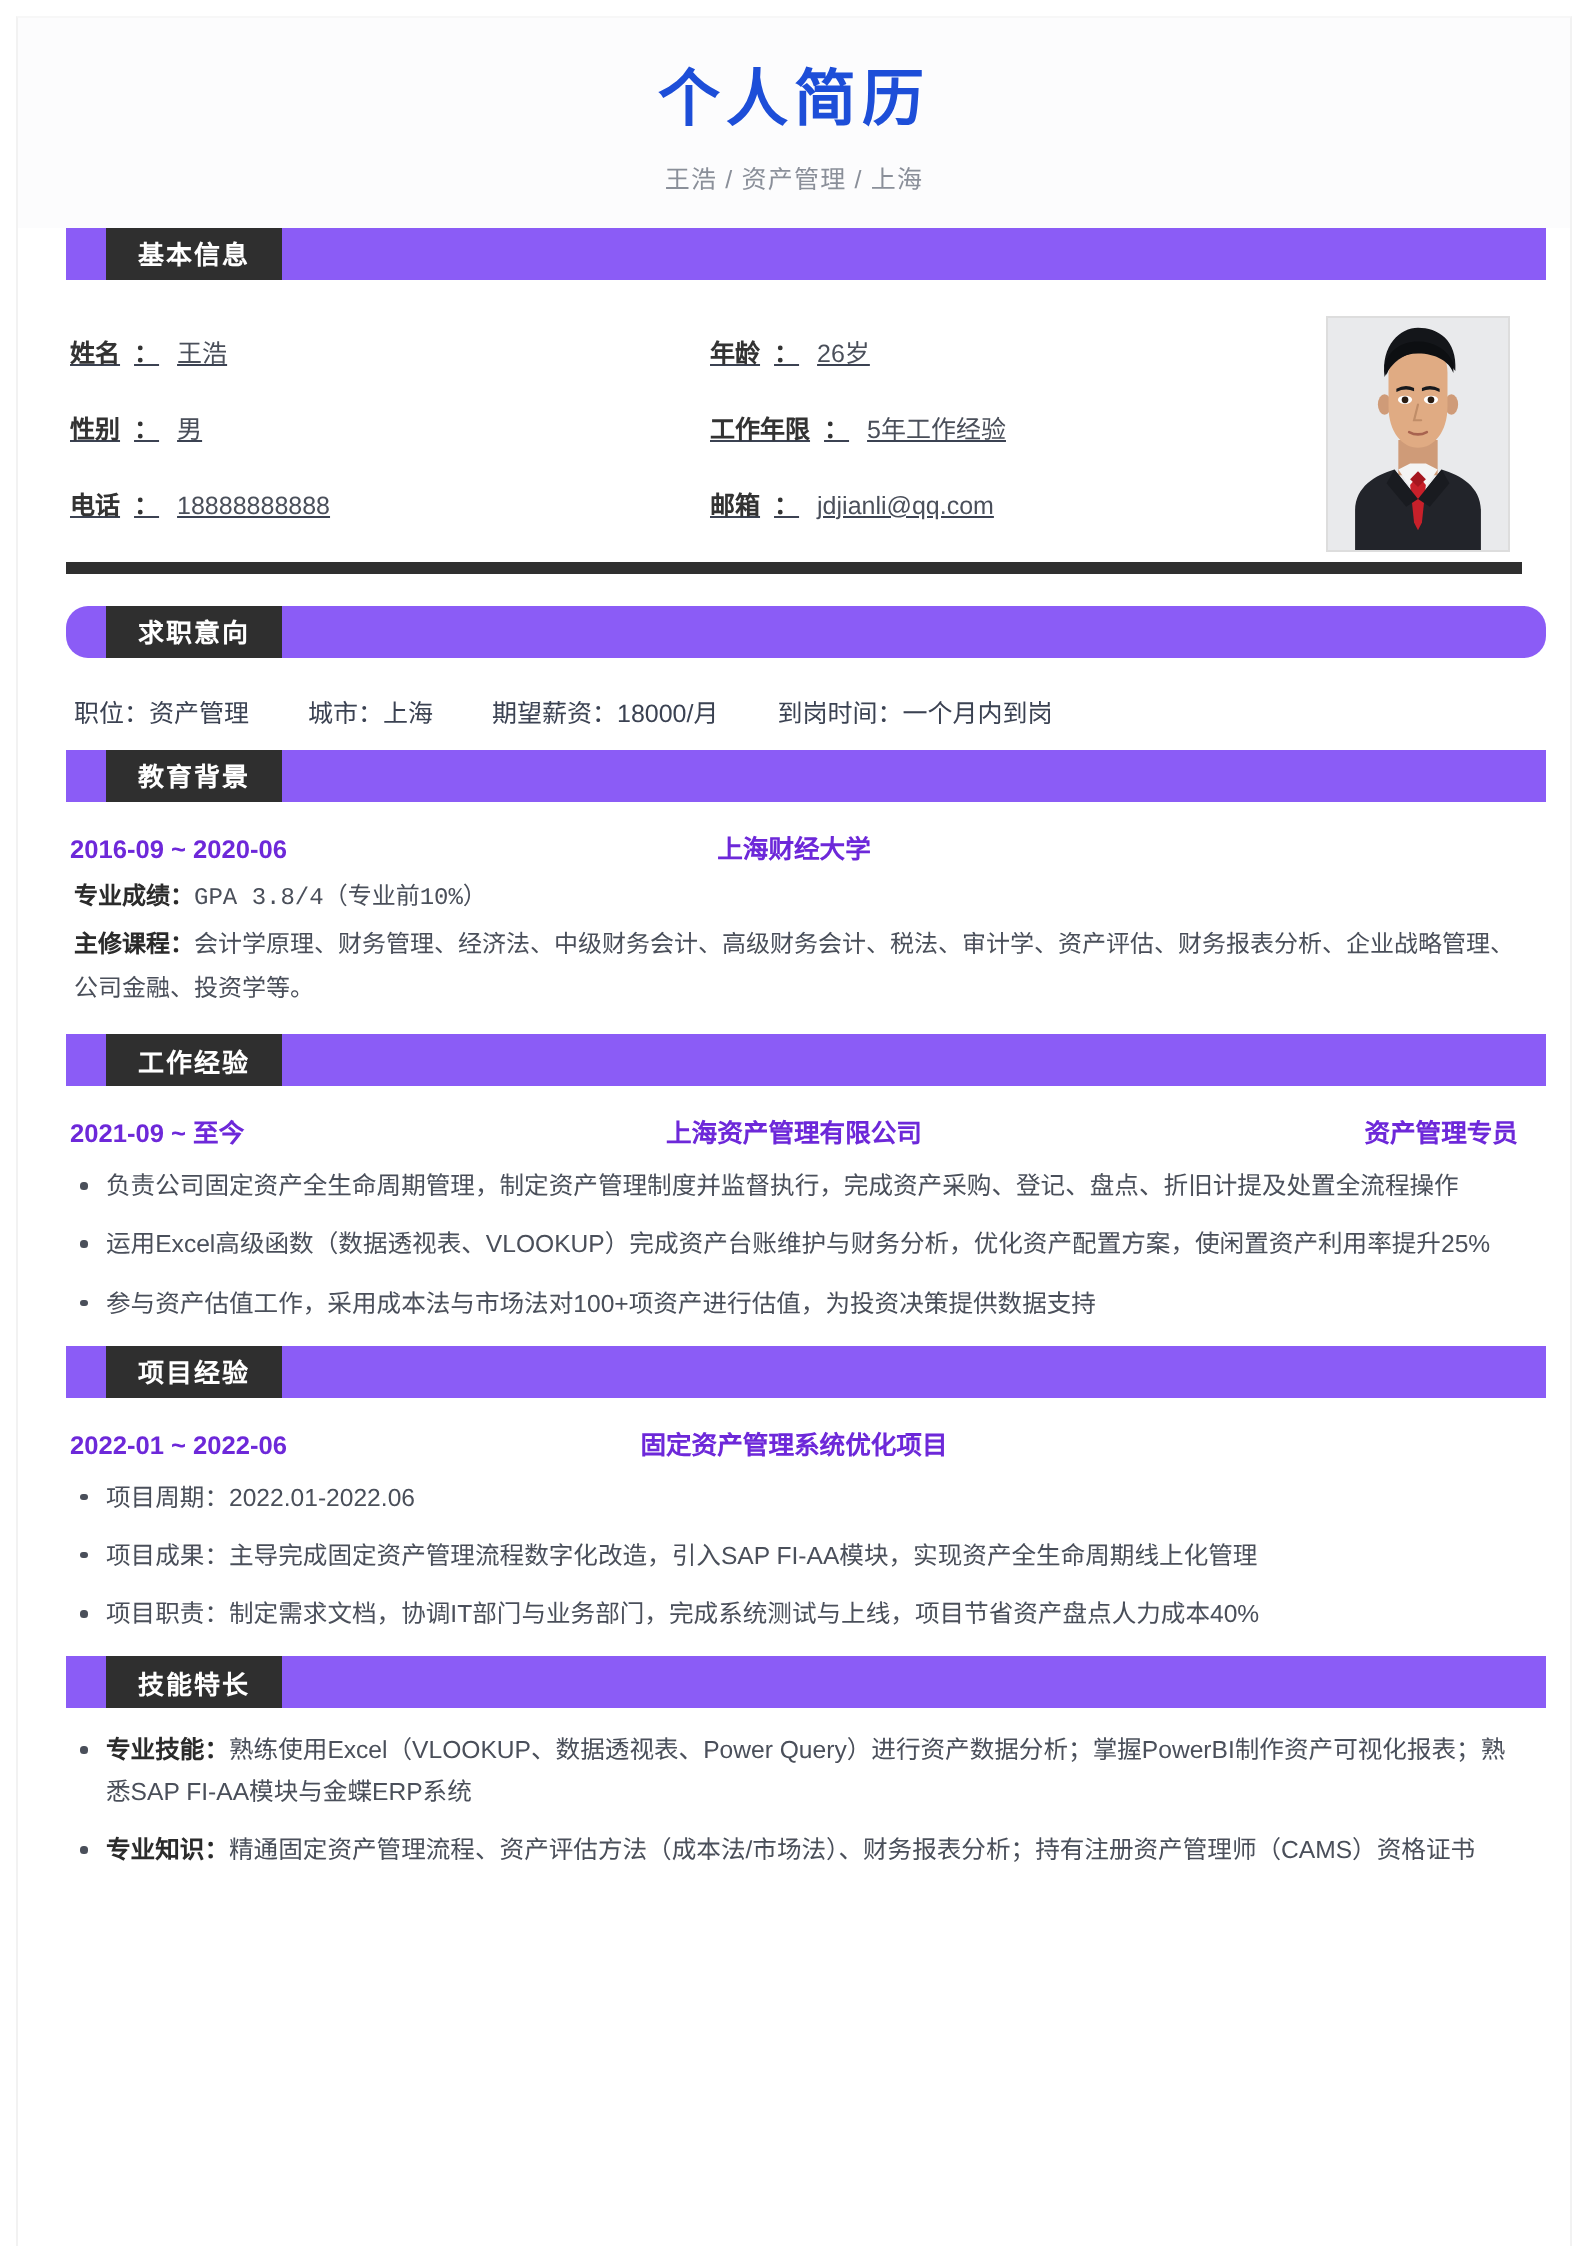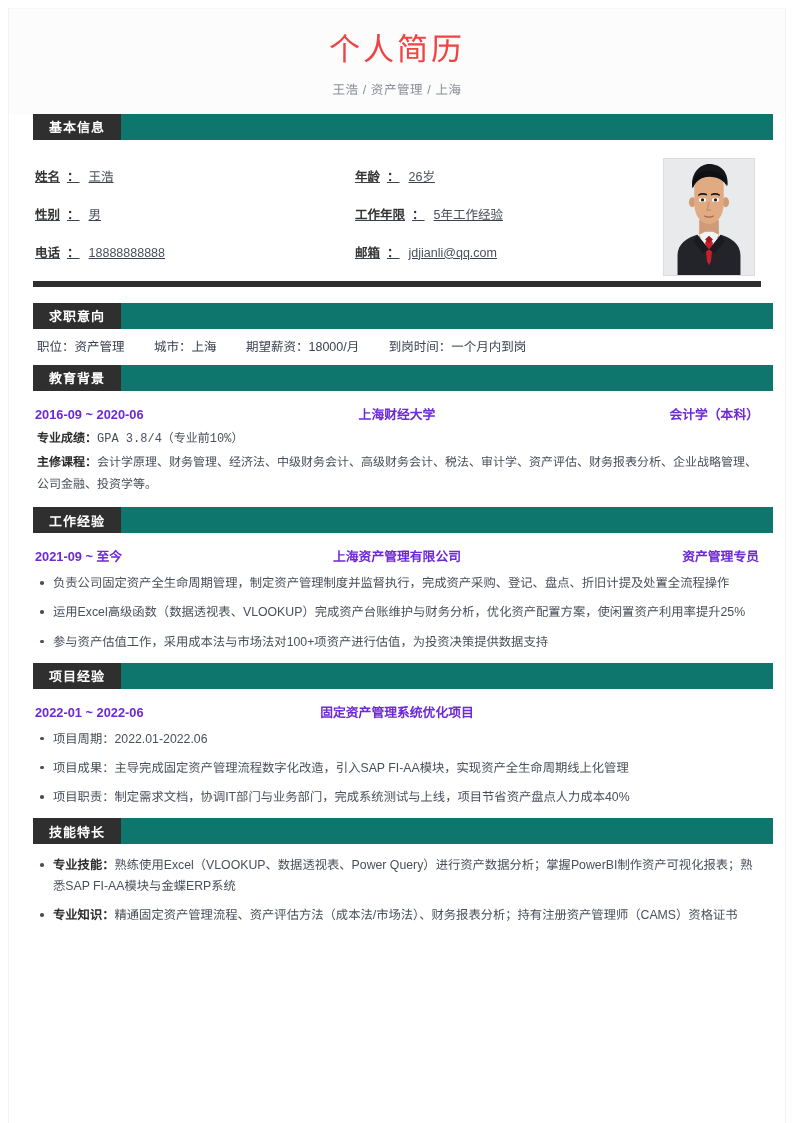--- a/index.html
+++ b/index.html
@@ -36,40 +36,41 @@
   }
 
   
   .resume-header {
     padding: 22px 0 16px 0;
     text-align: center;
     background: #fcfcfd;
   }
   .resume-title {
     font-size: 31px;
-    font-weight: normal;
-    color: #ef4444;
+    font-weight: bold;
+    color: #1d4ed8;
     letter-spacing: 3px;
     line-height: 1.25;
     margin: 0;
   }
   .resume-subtitle {
     margin-top: 9px;
     font-size: 12.5px;
     color: #8a8f99;
     letter-spacing: 0.6px;
   }
 
   
   .section-head {
     display: flex;
     align-items: stretch;
     margin: 0 12px 0 24px;
     height: 26px;
-    background: #0f766e;
+    background: #8b5cf6;
+    padding-left: 20px;
   }
   .section-head .tag {
     background: #2f2f2f;
     color: #ffffff;
     font-size: 13px;
     font-weight: bold;
     letter-spacing: 1px;
     display: flex;
     align-items: center;
     padding: 0 16px;
@@ -131,21 +132,21 @@
 
   .thick-divider {
     height: 6px;
     background: #2f2f2f;
     margin: 6px 24px 0 24px;
   }
 
   .inline-row {
     font-size: 12.5px;
     color: #3b4252;
-    padding: 7px 0 10px 2px;
+    padding: 17px 0 10px 2px;
     white-space: nowrap;
   }
   .inline-row .pair { margin-right: 26px; }
   .inline-row .pair:last-child { margin-right: 0; }
 
   .entry { padding-top: 13px; }
   .entry-head {
     display: flex;
     align-items: baseline;
     font-size: 12.8px;
@@ -276,41 +277,40 @@
           <circle cx="52.6" cy="41.6" r="1.7" fill="#2a1c12"></circle>
 
           <path d="M46 44 L44 52 L47.6 52" fill="none" stroke="#c08d68" stroke-width="1.1" stroke-linecap="round"></path>
 
           <path d="M41.5 58 Q46 60.4 50.5 58" fill="none" stroke="#a8634f" stroke-width="1.3" stroke-linecap="round"></path>
         </svg>
       </div>
     </div>
     <div class="thick-divider"></div>
 
-    <div class="section-head" style="margin-top:16px;">
+    <div class="section-head" style="margin-top:16px;border-radius:11px;">
       <div class="tag">求职意向</div>
     </div>
     <div class="section-body">
       <div class="inline-row">
         <span class="pair">职位：资产管理</span>
         <span class="pair">城市：上海</span>
         <span class="pair">期望薪资：18000/月</span>
         <span class="pair">到岗时间：一个月内到岗</span>
       </div>
     </div>
 
     <div class="section-head">
       <div class="tag">教育背景</div>
     </div>
     <div class="section-body">
       <div class="entry">
         <div class="entry-head">
           <span class="col-left">2016-09 ~ 2020-06</span>
           <span class="col-mid">上海财经大学</span>
-          <span class="col-right">会计学（本科）</span>
         </div>
         <div class="detail-line">
           <span class="lead-label">专业成绩：</span><span>GPA 3.8/4（专业前10%）</span>
         </div>
         <div class="detail-line">
           <span class="lead-label">主修课程：</span><span>会计学原理、财务管理、经济法、中级财务会计、高级财务会计、税法、审计学、资产评估、财务报表分析、企业战略管理、公司金融、投资学等。</span>
         </div>
       </div>
     </div>
 

